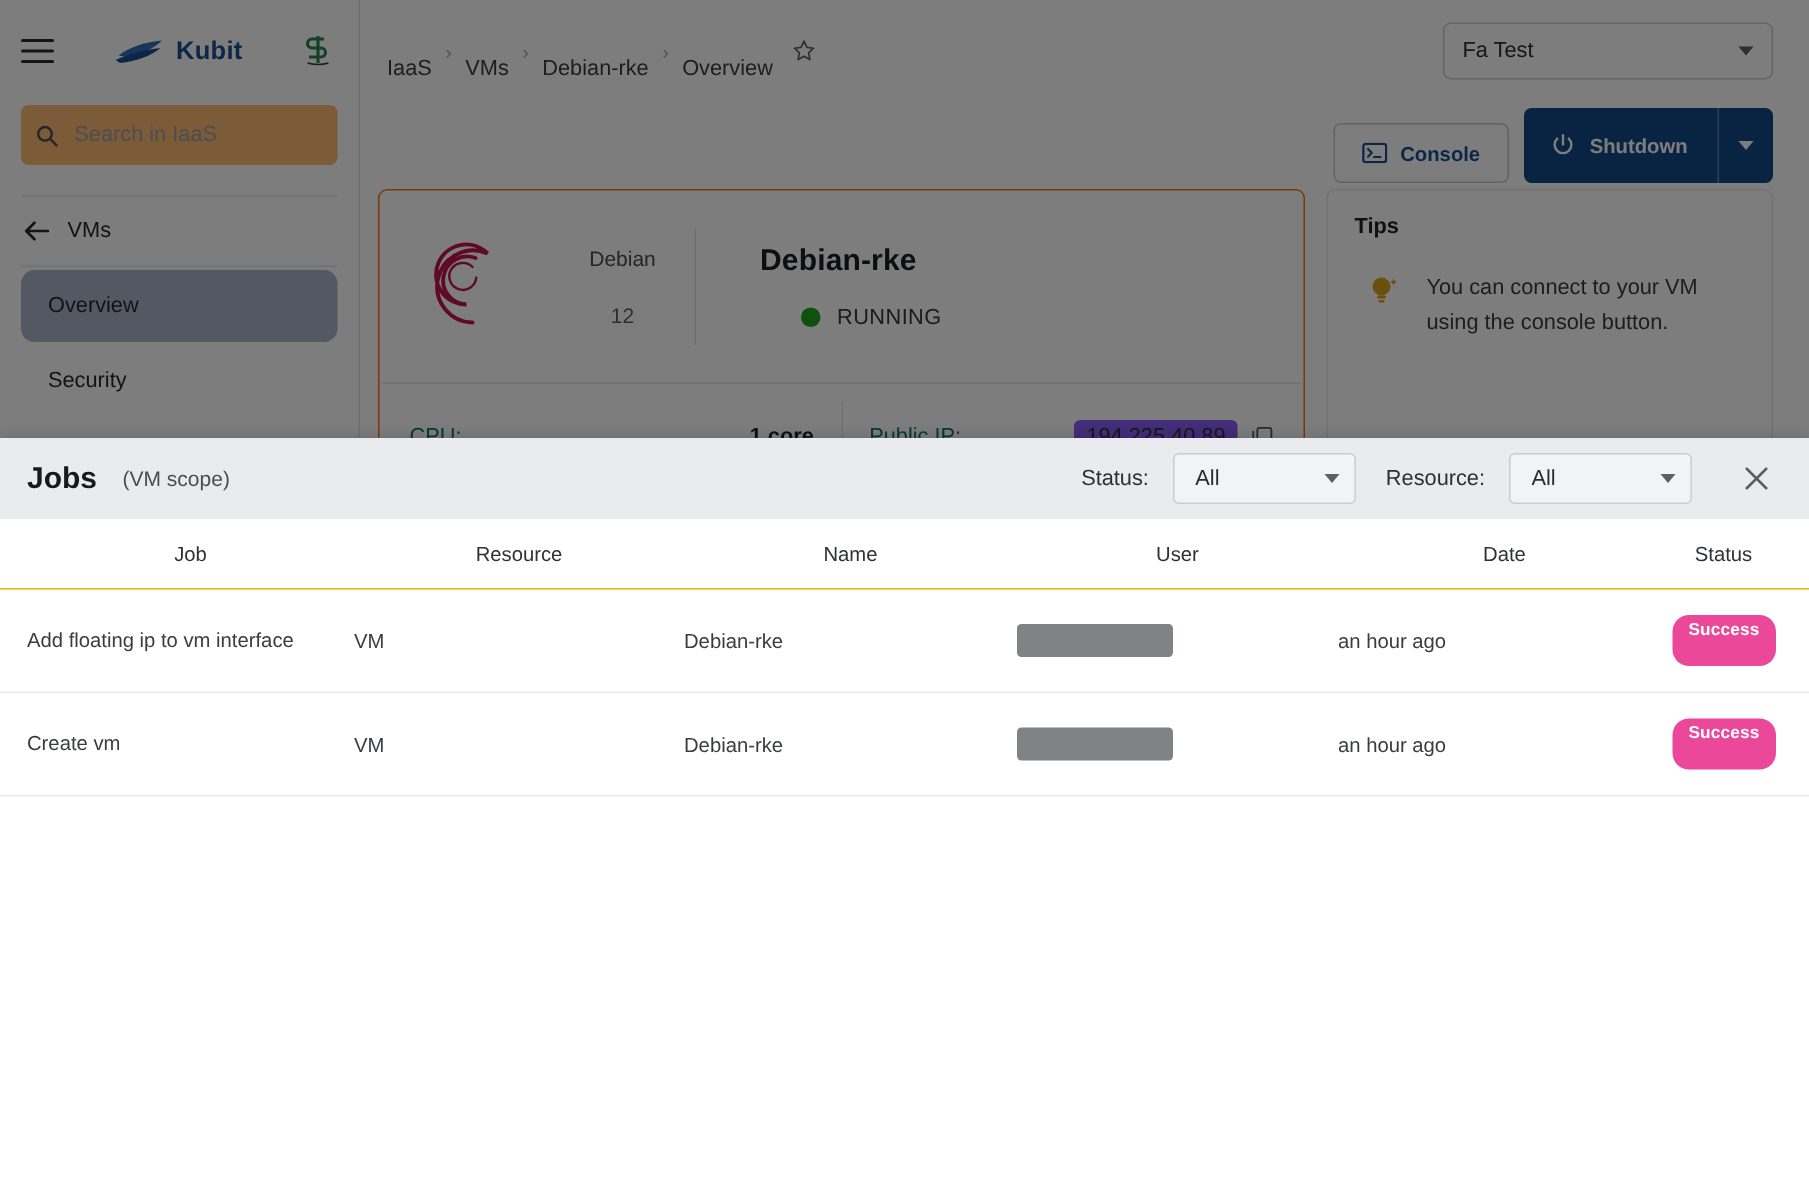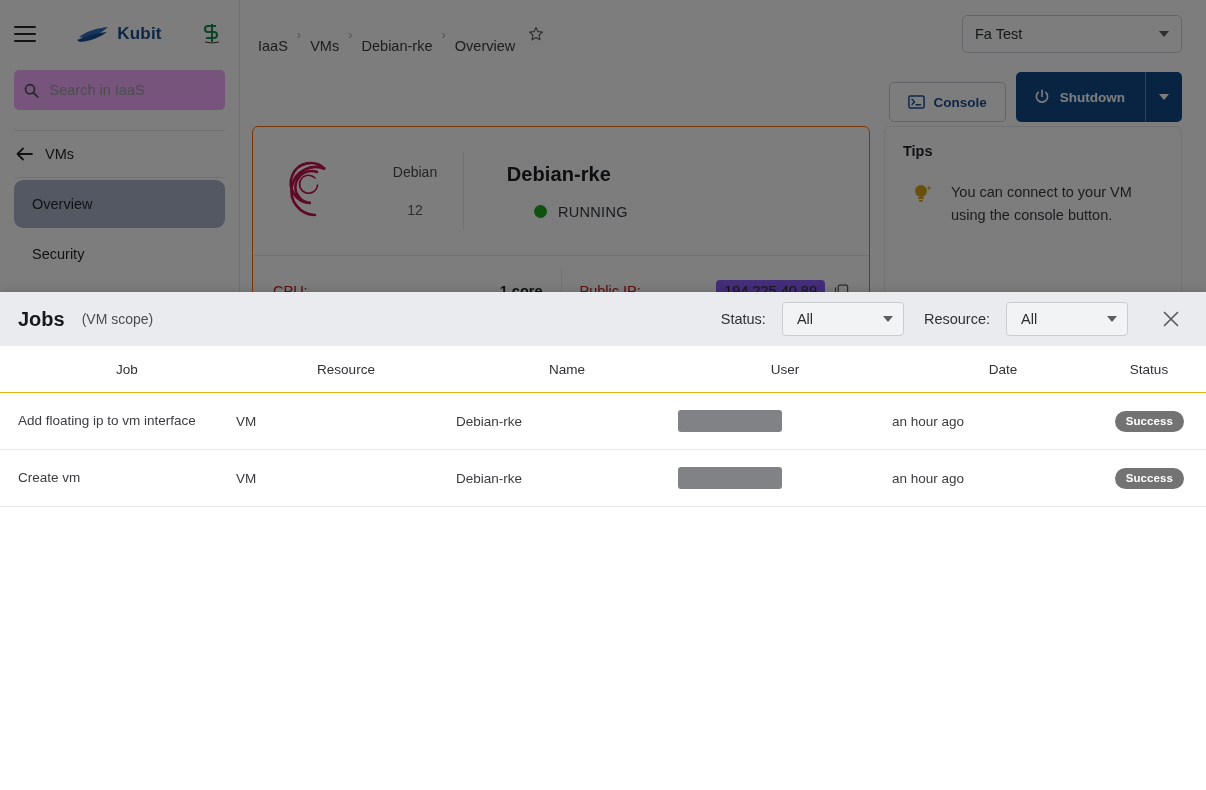--- a/index.html
+++ b/index.html
@@ -56,21 +56,21 @@
     font-size: 17px;
     font-weight: bold;
     letter-spacing: .2px;
   }
   .brand-logo { width: 34px; height: 18px; display:block; }
   .co-logo { width: 26px; height: 26px; margin-left: 6px; }
 
   .search-wrap {
     margin: 2px 14px 0 14px;
     height: 40px;
-    background: #f0abfc;
+    background: #fdba74;
     border-radius: 5px;
     display: flex;
     align-items: center;
     padding: 0 10px;
     box-sizing: border-box;
   }
   .search-input {
     border: 0; outline: 0; background: transparent;
     font-family: "Liberation Sans", sans-serif;
     font-size: 14.5px;
@@ -206,21 +206,21 @@
   .vm-state-text { font-size: 14.5px; color: #35383c; letter-spacing:.3px; }
 
   .vm-specs {
     display:flex; align-items:center;
     border-top: 1px solid #e6e8eb;
     height: 71px;
     padding: 0 20px;
     box-sizing: border-box;
   }
   .spec { display:flex; align-items:center; flex:1; }
-  .spec-label { font-size: 14.5px; color:#b91c1c; }
+  .spec-label { font-size: 14.5px; color:#0f766e; }
   .spec-value { margin-left:auto; font-size: 14.5px; font-weight: bold; color:#1f2124; }
   .spec-sep { width:1px; height: 46px; background:#e4e6ea; margin: 0 18px; }
   .ip-chip {
     margin-left: auto;
     background: #8b5cf6;
     border-radius: 4px;
     padding: 3px 8px;
     font-size: 14.5px;
     color: #2c2e31;
   }
@@ -315,26 +315,26 @@
   .job-cell { line-height: 1.55; padding-right: 40px; }
   .redacted {
     display: inline-block;
     width: 104px; height: 22px;
     background: #818286;
     border-radius: 3px;
     vertical-align: middle;
   }
   .badge {
     display: inline-block;
-    background: #737373;
+    background: #ec4899;
     color: #ffffff;
     font-size: 11.5px;
     font-weight: bold;
     border-radius: 11px;
-    padding: 4px 11px 5px 11px;
+    padding: 4px 11px 18px 11px;
     letter-spacing: .1px;
   }
 </style>
 </head>
 <body>
 
 <div id="app-root">
 
   <div class="sidebar">
     <div class="sidebar-top">

